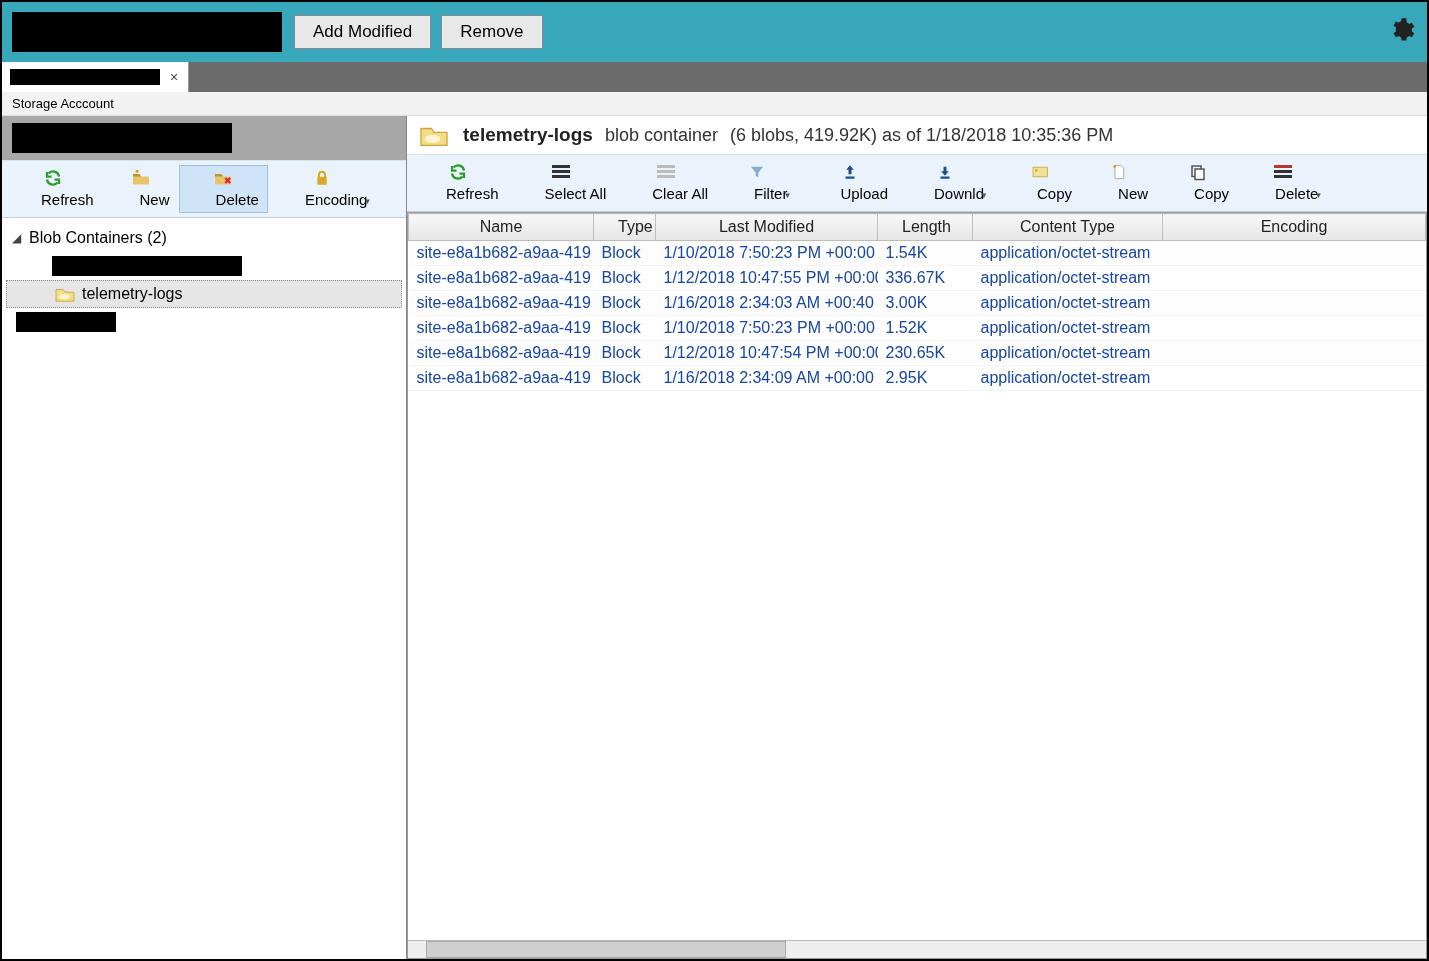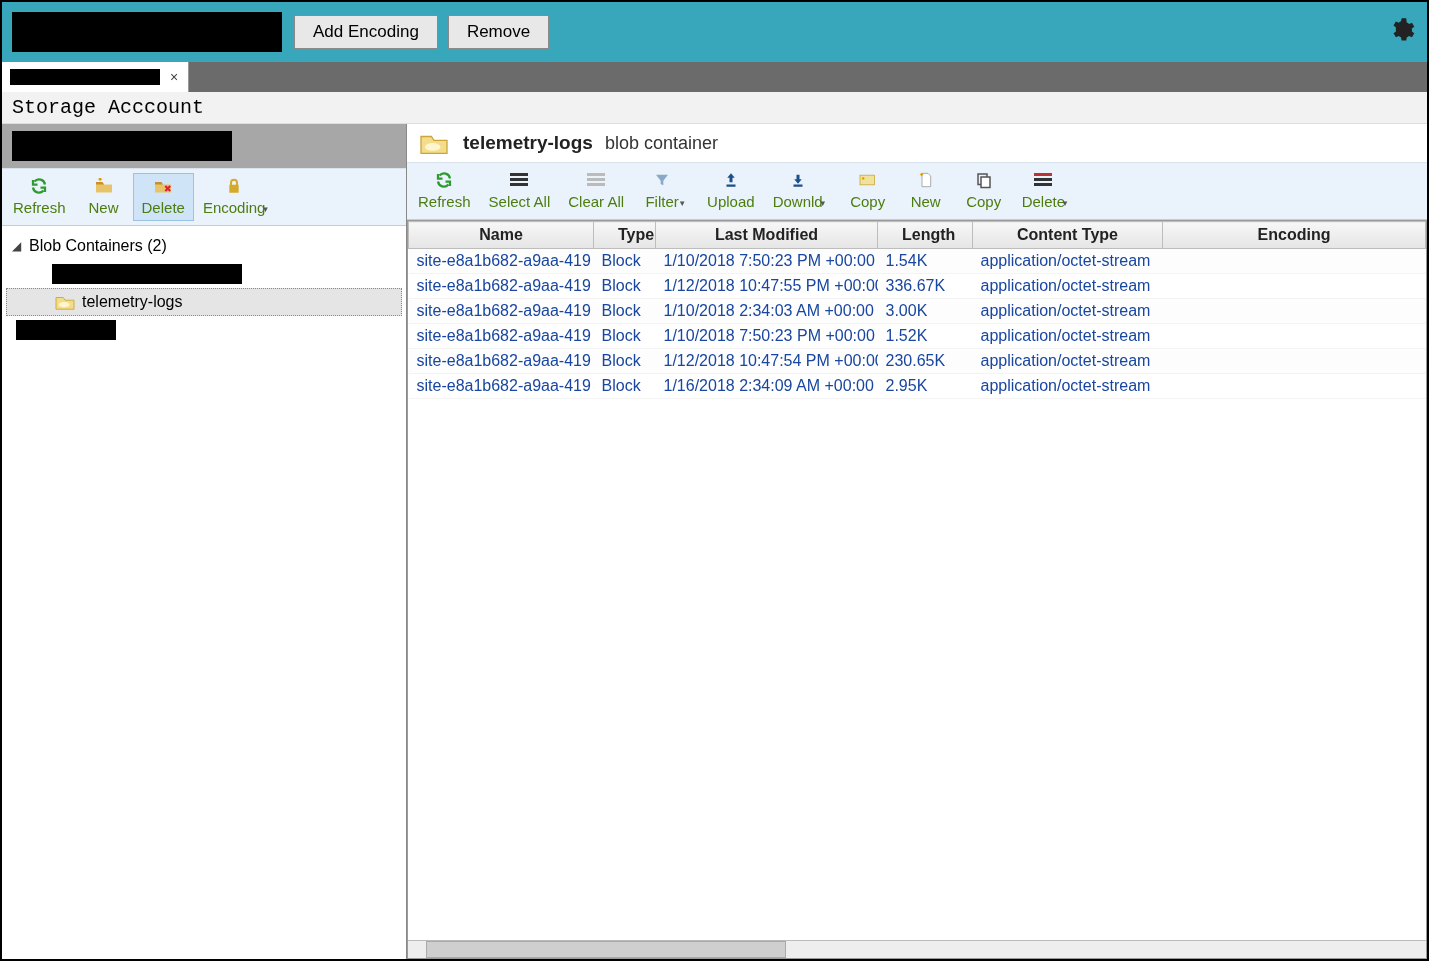--- a/index.html
+++ b/index.html
@@ -15,35 +15,35 @@
   }
   .gear { position: absolute; right: 12px; top: 14px; cursor: pointer; }
 
   
   .tabstrip { background: #6b6b6b; height: 30px; display: flex; align-items: stretch; }
   .tab { background: #fff; display: flex; align-items: center; padding: 0 8px; border-right: 1px solid #999; min-width: 180px; }
   .tab .blackbox { background:#000; width:150px; height:16px; margin-right:8px; }
   .tab .close { font-size: 14px; color:#444; cursor: pointer; padding: 0 2px; }
 
   
-  .breadcrumb { background:#f2f2f2; padding: 4px 10px; font-size:20px; border-bottom:1px solid #ddd;font-family:Liberation Mono, monospace; }
+  .breadcrumb { background:#f2f2f2; padding: 4px 10px; font-size:13px; border-bottom:1px solid #ddd; }
 
   
   .main { flex:1; display:flex; min-height:0; }
 
   
   .left { width: 405px; display:flex; flex-direction:column; border-right:1px solid #888; min-height:0;}
   .acct-header { background:#a7a7a7; height:44px; display:flex; align-items:center; padding-left:10px;}
   .acct-header .blackbox { background:#000; width:220px; height:30px; }
 
   
   .toolbar { display:flex; background:#eaf3fb; border-top:1px solid #d9e3ec; border-bottom:1px solid #c0cedb; padding: 4px 2px; align-items:flex-start; gap:0; }
   .tbtn { display:flex; flex-direction:column; align-items:center; justify-content:flex-start; padding: 2px 8px 4px 8px; font-size:15px; cursor:pointer; min-width:58px; gap:3px; border:1px solid transparent;}
   .tbtn.sel { background:#cfe4f6; border:1px solid #9cc2e2; }
-  .tbtn .lbl { white-space:nowrap; color:#4d7c0f;}
+  .tbtn .lbl { white-space:nowrap; color:#000000;margin-left:28px;}
   .tbtn .ico { height:20px; display:flex; align-items:center; justify-content:center;}
   .tbtn .drop { font-size:8px; color:#555; align-self:flex-end; margin-top:-14px; margin-right:-4px;}
   .tsep { width:1px; background:#c3d2de; margin: 2px 3px;}
 
   
   .tree { flex:1; background:#fff; padding: 6px 4px; overflow:auto; font-size:16px;}
   .tree-row { display:flex; align-items:center; height:28px; padding-left:6px; cursor:pointer; gap:5px;}
   .tree-row.sel { background:#e5e5e5; border:1px dotted #888; }
   .tree-row .blackbox{ background:#000; height:20px;}
   .tree-arrow { width:12px; color:#444; font-size:12px; display:inline-block;}
@@ -53,35 +53,35 @@
   .right { flex:1; display:flex; flex-direction:column; background:#fff; min-height:0;}
   .title-row { display:flex; align-items:center; padding:6px 10px; gap:12px; font-size:19px; color:#222;}
   .title-row .name { font-weight:600; }
   .title-row .sub { font-size:18px; color:#333; }
 
   
   .grid-wrap { flex:1; border:1px solid #9a9a9a; margin: 0 0 0 0; display:flex; flex-direction:column; min-height:0; background:#fff; position:relative;}
   .grid-wrap .hscroll { height:18px; background:#eee; border-top:1px solid #bbb; display:flex;}
   .grid-wrap .hscroll .thumb { margin-left:18px; width:360px; background:#cfcfcf; border:1px solid #aaa;}
   table.grid { border-collapse:collapse; width:100%; table-layout:fixed; font-size:16px;}
-  table.grid th { background:linear-gradient(#f7f7f7,#e5e5e5); border:1px solid #bdbdbd; font-weight:700; padding:4px 24px; color:#222;margin-left:24px;}
+  table.grid th { background:linear-gradient(#f7f7f7,#e5e5e5); border:1px solid #bdbdbd; font-weight:400; padding:4px 24px; color:#222;margin-left:24px;}
   table.grid td { border-bottom:1px solid #f4f4f4; padding:3px 8px; color:#1846a0; white-space:nowrap; overflow:hidden; text-overflow:clip;margin-left:24px;}
   table.grid tbody tr:nth-child(odd){ background:#fdfdfd; }
 
   
   col.c-name{width:185px;} col.c-type{width:62px;} col.c-mod{width:222px;} col.c-len{width:95px;} col.c-ct{width:190px;} col.c-enc{width:auto;}
 
   
 </style>
 </head>
 <body>
 
 <div class="topbar">
   <div class="blackbox"></div>
-  <button>Add Encoding</button>
+  <button>Add Modified</button>
   <button>Remove</button>
   <span class="gear">
     <svg width="28" height="28" viewBox="0 0 24 24" fill="#222">
       <path d="M12 8a4 4 0 100 8 4 4 0 000-8zm9.4 4a7.6 7.6 0 00-.1-1.2l2.1-1.6-2-3.4-2.5 1a7.6 7.6 0 00-2-1.2L16.5 2h-4l-.4 2.6a7.6 7.6 0 00-2 1.2l-2.5-1-2 3.4 2.1 1.6A7.6 7.6 0 007.6 12c0 .4 0 .8.1 1.2l-2.1 1.6 2 3.4 2.5-1c.6.5 1.3.9 2 1.2l.4 2.6h4l.4-2.6c.7-.3 1.4-.7 2-1.2l2.5 1 2-3.4-2.1-1.6c.1-.4.1-.8.1-1.2z"></path>
     </svg>
   </span>
 </div>
 
 <div class="tabstrip">
   <div class="tab">
@@ -162,20 +162,21 @@
   </div>
 
   <div class="right">
     <div class="title-row">
       <svg width="34" height="26" viewBox="0 0 24 20">
           <path fill="#f4dd8a" stroke="#caa63a" d="M2 5h8l2 3h10v10H2z"></path>
           <ellipse cx="11" cy="13" rx="6" ry="3" fill="#fff6cf"></ellipse>
         </svg>
       <span class="name">telemetry-logs</span>
       <span class="sub">blob container</span>
+      <span class="sub">(6 blobs, 419.92K) as of 1/18/2018 10:35:36 PM</span>
     </div>
 
     <div class="toolbar">
       <div class="tbtn">
         <span class="ico">
             <svg width="18" height="18" viewBox="0 0 24 24" fill="none" stroke="#2e9b2e" stroke-width="3">
               <path d="M4 4v6h6M20 20v-6h-6"></path>
               <path d="M20 10A8 8 0 006 6M4 14a8 8 0 0014 4"></path>
             </svg>
           </span>
@@ -304,21 +305,21 @@
               <td>site-e8a1b682-a9aa-419</td>
               <td>Block</td>
               <td>1/12/2018 10:47:55 PM +00:00</td>
               <td>336.67K</td>
               <td>application/octet-stream</td>
               <td></td>
             </tr>
             <tr>
               <td>site-e8a1b682-a9aa-419</td>
               <td>Block</td>
-              <td>1/10/2018 2:34:03 AM +00:00</td>
+              <td>1/16/2018 2:34:03 AM +00:40</td>
               <td>3.00K</td>
               <td>application/octet-stream</td>
               <td></td>
             </tr>
             <tr>
               <td>site-e8a1b682-a9aa-419</td>
               <td>Block</td>
               <td>1/10/2018 7:50:23 PM +00:00</td>
               <td>1.52K</td>
               <td>application/octet-stream</td>

